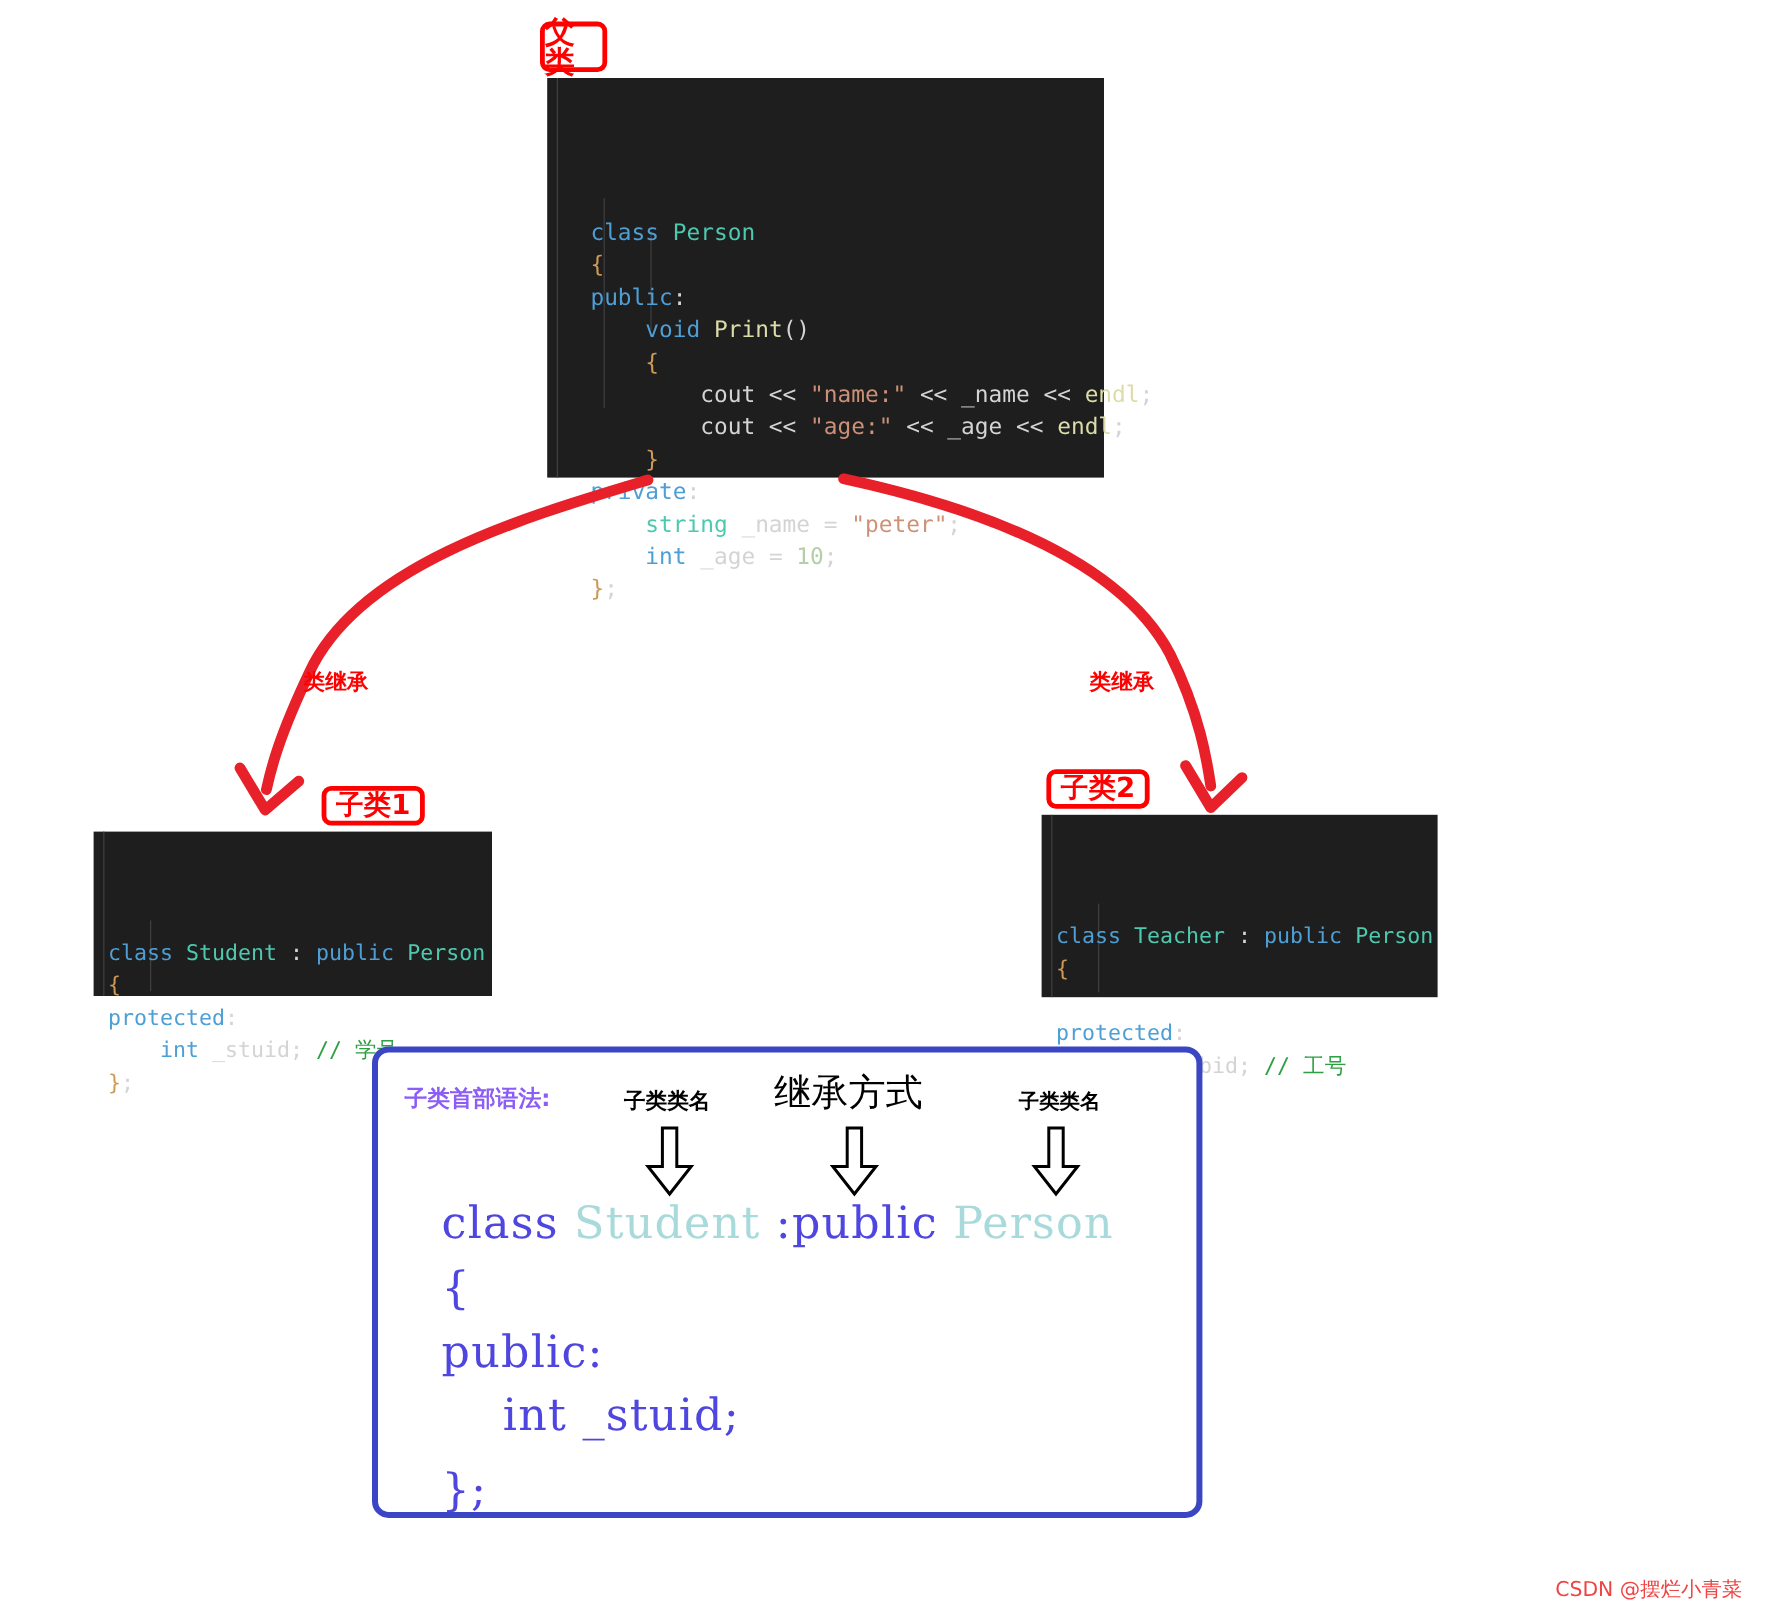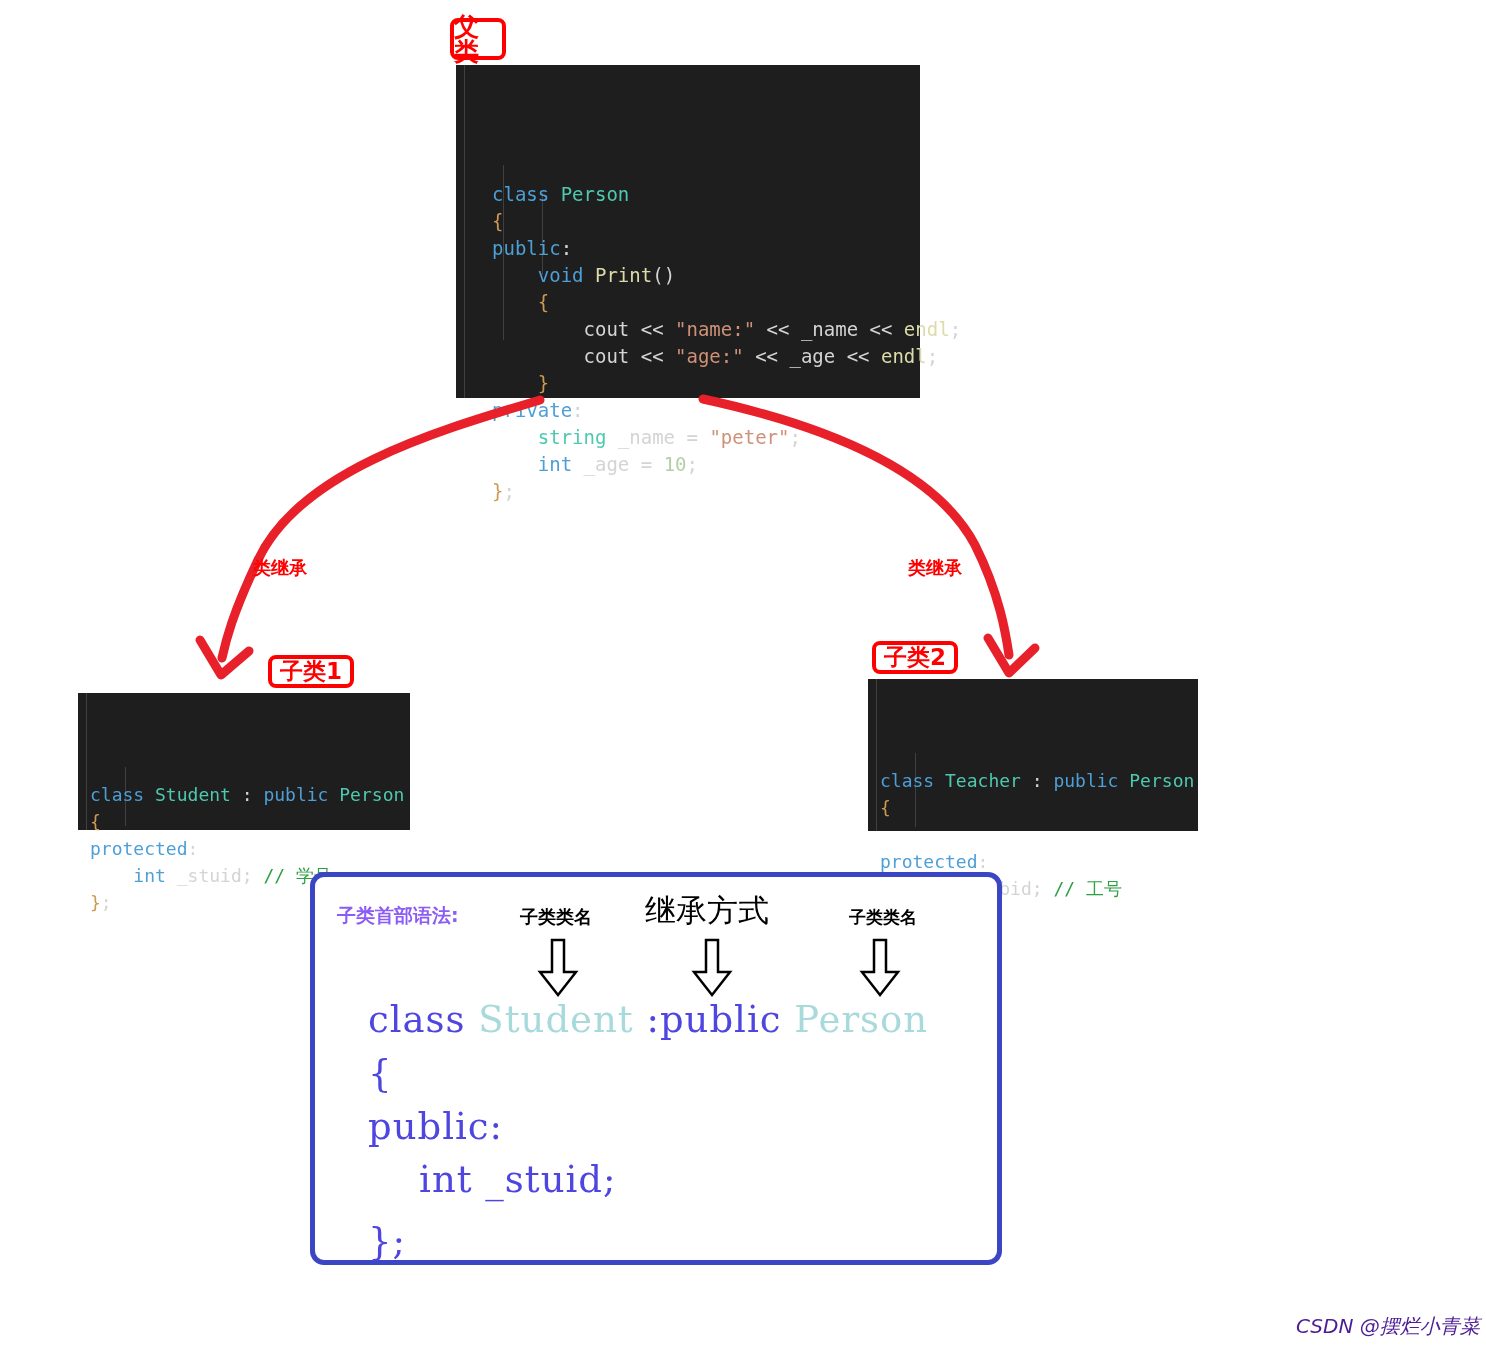--- a/index.html
+++ b/index.html
@@ -170,25 +170,24 @@
   #bigline2 { left: 368px; top: 1052px; }
   #bigline3 { left: 368px; top: 1105px; }
   #bigline4 { left: 368px; top: 1158px; }
   #bigline5 { left: 368px; top: 1220px; }
 
   
   #watermark {
     position: absolute;
     left: 1296px;
     top: 1313px;
-    color: #4c1d95;
-    font-size: 20px;
-    font-family: "DejaVu Sans", sans-serif;
-    white-space: nowrap;
-    font-style: italic;
+    color: #ef4444;
+    font-size: 17px;
+    font-family: "DejaVu Sans", sans-serif;
+    white-space: nowrap;
   }
 </style>
 </head>
 <body>
 
 <div class="code-block" id="parent-code">
   <div class="guide" style="left:8px;"></div>
   <div class="guide" style="left:47px; top:100px; bottom:58px;"></div>
   <div class="guide" style="left:86px; top:128px; height:82px;"></div>
   <div class="code-lines"><div class="code-line"><span class="kw">class</span><span class="punc"> </span><span class="type">Person</span></div><div class="code-line"><span class="brace">{</span></div><div class="code-line"><span class="kw">public</span><span class="punc">:</span></div><div class="code-line"><span class="punc">    </span><span class="kw">void</span><span class="punc"> </span><span class="fn">Print</span><span class="punc">()</span></div><div class="code-line"><span class="punc">    </span><span class="brace">{</span></div><div class="code-line"><span class="punc">        </span><span class="punc">cout</span><span class="op"> &lt;&lt; </span><span class="str">"name:"</span><span class="op"> &lt;&lt; </span><span class="punc">_name</span><span class="op"> &lt;&lt; </span><span class="fn">endl</span><span class="punc">;</span></div><div class="code-line"><span class="punc">        </span><span class="punc">cout</span><span class="op"> &lt;&lt; </span><span class="str">"age:"</span><span class="op"> &lt;&lt; </span><span class="punc">_age</span><span class="op"> &lt;&lt; </span><span class="fn">endl</span><span class="punc">;</span></div><div class="code-line"><span class="punc">    </span><span class="brace">}</span></div><div class="code-line"><span class="kw">private</span><span class="punc">:</span></div><div class="code-line"><span class="punc">    </span><span class="type">string</span><span class="punc"> _name </span><span class="op">=</span><span class="punc"> </span><span class="str">"peter"</span><span class="punc">;</span></div><div class="code-line"><span class="punc">    </span><span class="kw">int</span><span class="punc"> _age </span><span class="op">=</span><span class="punc"> </span><span class="num">10</span><span class="punc">;</span></div><div class="code-line"><span class="brace">}</span><span class="punc">;</span></div></div>

